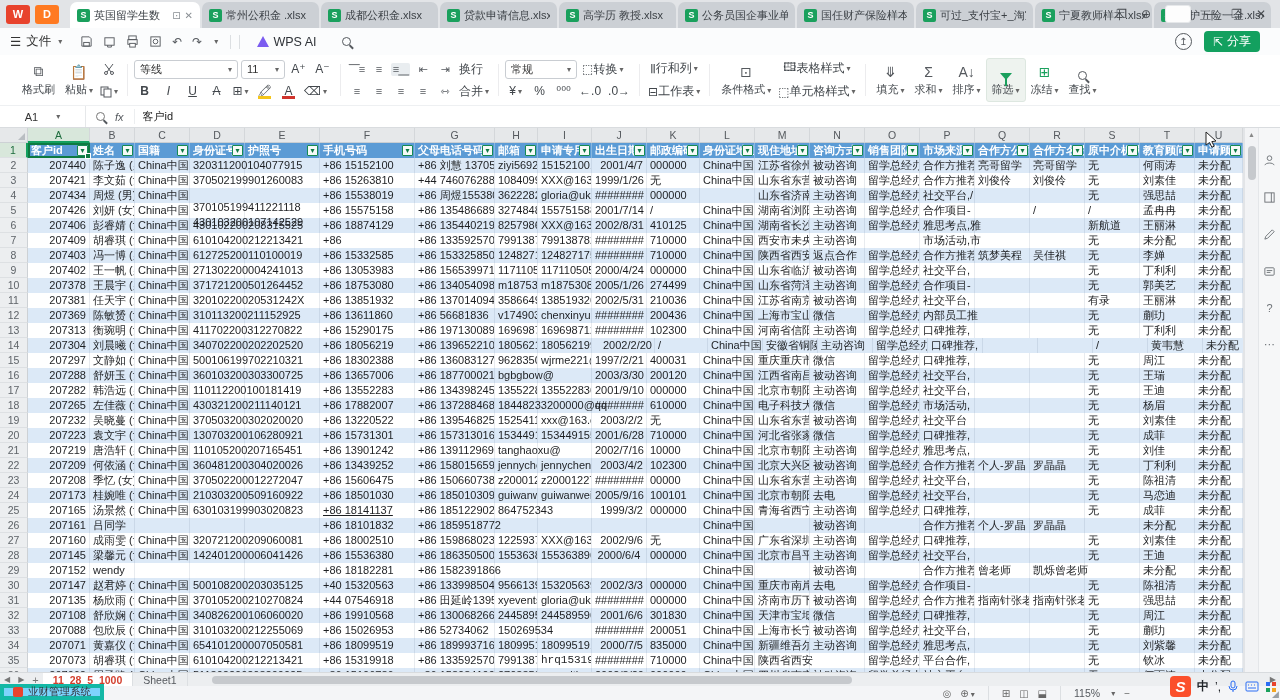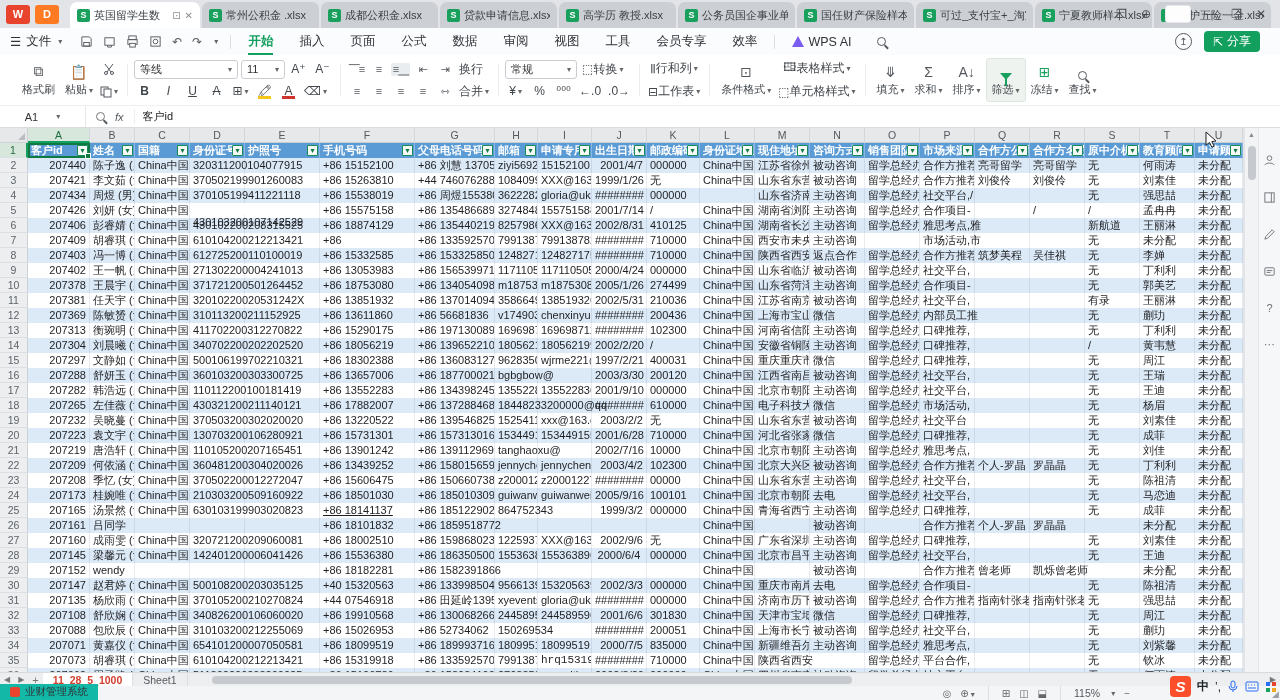--- a/index.html
+++ b/index.html
@@ -97,21 +97,21 @@
 .snav { padding: 0 4px; font-size: 8px; color: #777; }
 .stab { height: 14px; display: flex; align-items: center; padding: 0 10px; border-right: 1px solid #dcdfe2; }
 .stab.active { background: #fff; color: #d3402f; font-weight: bold; }
 .hscroll { flex: 1; height: 14px; position: relative; margin: 0 14px; }
 .hthumb { position: absolute; top: 3px; left: 10px; width: 640px; height: 8px; background: #c6c9cd; border-radius: 4px; }
 
 
 .statusbar { position: absolute; top: 686px; left: 0; width: 1280px; height: 14px; background: #f4f5f7; display: flex; align-items: center; justify-content: flex-end; gap: 9px; padding-right: 150px; font-size: 10px; color: #55595e; }
 .viewic { font-size: 10px; color: #666; }
 .zoomtxt { font-size: 10.5px; }
-.taskwidget { position: absolute; left: 0; top: 684px; height: 16px; background: #14b8a6; border: 1px solid #14b8a6; display: flex; align-items: center; gap: 5px; padding: 0 9px; font-size: 10.5px; color: #2f3338; z-index: 6; }
+.taskwidget { position: absolute; left: 0; top: 684px; height: 16px; background: #7dd3fc; border: 4px solid #14b8a6; display: flex; align-items: center; gap: 5px; padding: 0 9px; font-size: 10.5px; color: #2f3338; z-index: 6; }
 .tw-ic { width: 10px; height: 10px; background: #e8432d; border-radius: 2px; }
 .sogou { position: absolute; right: 3px; top: 676px; display: flex; align-items: center; gap: 6px; z-index: 7; }
 .sg-s { width: 21px; height: 21px; background: #fb4f2b; border-radius: 4px; color: #fff; font-weight: bold; font-style: italic; font-size: 15px; display: flex; align-items: center; justify-content: center; }
 .sg-it { font-size: 12px; color: #1f2328; font-weight: bold; }
 .resize-corner { position: absolute; right: 1px; bottom: 1px; font-size: 9px; color: #9aa0a6; }
 .cursor { position: absolute; left: 1205px; top: 131px; z-index: 9; }
 </style>
 </head>
 <body>
 
@@ -200,32 +200,20 @@
         </svg>
       <svg width="13" height="13" viewBox="0 0 14 14">
           <rect x="2" y="2" width="10" height="10" fill="none" stroke="#55595e"></rect>
           <circle cx="7" cy="7" r="2.5" fill="none" stroke="#55595e"></circle>
         </svg>
       <span>↶</span>
       <span>↷</span>
       <span class="caret">▾</span>
     </div>
     <div class="vsep"></div>
-    <div style="display:flex">
-        <div class="menu-item active">开始</div>
-        <div class="menu-item">插入</div>
-        <div class="menu-item">页面</div>
-        <div class="menu-item">公式</div>
-        <div class="menu-item">数据</div>
-        <div class="menu-item">审阅</div>
-        <div class="menu-item">视图</div>
-        <div class="menu-item">工具</div>
-        <div class="menu-item">会员专享</div>
-        <div class="menu-item">效率</div>
-      </div>
     <div class="vsep"></div>
     <div class="menu-item">
         <span class="ai-logo"></span>
         <span>WPS AI</span>
       </div>
     <div class="menu-item">
         <span class="mag"></span>
       </div>
     <div class="mb-right">
       <div class="upcirc">↥</div>
@@ -496,21 +484,21 @@
         <div class="dcell" style="width: 55px; min-width: 55px;">刘俊伶</div>
         <div class="dcell" style="width: 55px; min-width: 55px;">无</div>
         <div class="dcell" style="width: 55px; min-width: 55px;">刘素佳</div>
         <div class="dcell" style="width: 48px; min-width: 48px;">未分配</div>
       </div>
       <div class="drow band">
         <div class="rowno">4</div>
         <div class="dcell r" style="width: 62px; min-width: 62px;">207434</div>
         <div class="dcell" style="width: 45px; min-width: 45px;">周煜 (男)</div>
         <div class="dcell" style="width: 55px; min-width: 55px;">China中国</div>
-        <div class="dcell spill" style="width: 55px; min-width: 55px;">370105199411221118</div>
+        <div class="dcell spill" style="width: 55px; min-width: 55px; margin-top: 12px;">370105199411221118</div>
         <div class="dcell" style="width: 75px; min-width: 75px;"></div>
         <div class="dcell" style="width: 95px; min-width: 95px;">+86 15538019</div>
         <div class="dcell" style="width: 80px; min-width: 80px;">+86 周煜155380</div>
         <div class="dcell" style="width: 43px; min-width: 43px;">362228235</div>
         <div class="dcell" style="width: 54px; min-width: 54px;">gloria@uk</div>
         <div class="dcell r" style="width: 55px; min-width: 55px;">########</div>
         <div class="dcell spill" style="width: 53px; min-width: 53px;">000000</div>
         <div class="dcell" style="width: 55px; min-width: 55px;"></div>
         <div class="dcell" style="width: 55px; min-width: 55px;">山东省济南</div>
         <div class="dcell" style="width: 55px; min-width: 55px;">主动咨询</div>
@@ -742,21 +730,21 @@
         <div class="rowno">14</div>
         <div class="dcell r" style="width: 62px; min-width: 62px;">207304</div>
         <div class="dcell" style="width: 45px; min-width: 45px;">刘晨曦 (女</div>
         <div class="dcell" style="width: 55px; min-width: 55px;">China中国</div>
         <div class="dcell spill" style="width: 55px; min-width: 55px;">340702200202202520</div>
         <div class="dcell" style="width: 75px; min-width: 75px;"></div>
         <div class="dcell" style="width: 95px; min-width: 95px;">+86 18056219</div>
         <div class="dcell" style="width: 80px; min-width: 80px;">+86 1396522100</div>
         <div class="dcell" style="width: 43px; min-width: 43px;">180562199</div>
         <div class="dcell" style="width: 54px; min-width: 54px;">180562199</div>
-        <div class="dcell r" style="width: 55px; min-width: 55px;">2002/2/20</div>
+        <div class="dcell r" style="width: 55px; min-width: 55px; margin-left: 8px;">2002/2/20</div>
         <div class="dcell" style="width: 53px; min-width: 53px;">/</div>
         <div class="dcell" style="width: 55px; min-width: 55px;">China中国</div>
         <div class="dcell" style="width: 55px; min-width: 55px;">安徽省铜陵</div>
         <div class="dcell" style="width: 55px; min-width: 55px;">主动咨询</div>
         <div class="dcell" style="width: 55px; min-width: 55px;">留学总经办</div>
         <div class="dcell spill" style="width: 55px; min-width: 55px;">口碑推荐,</div>
         <div class="dcell" style="width: 55px; min-width: 55px;"></div>
         <div class="dcell" style="width: 55px; min-width: 55px;"></div>
         <div class="dcell" style="width: 55px; min-width: 55px;">/</div>
         <div class="dcell" style="width: 55px; min-width: 55px;">黄韦慧</div>

